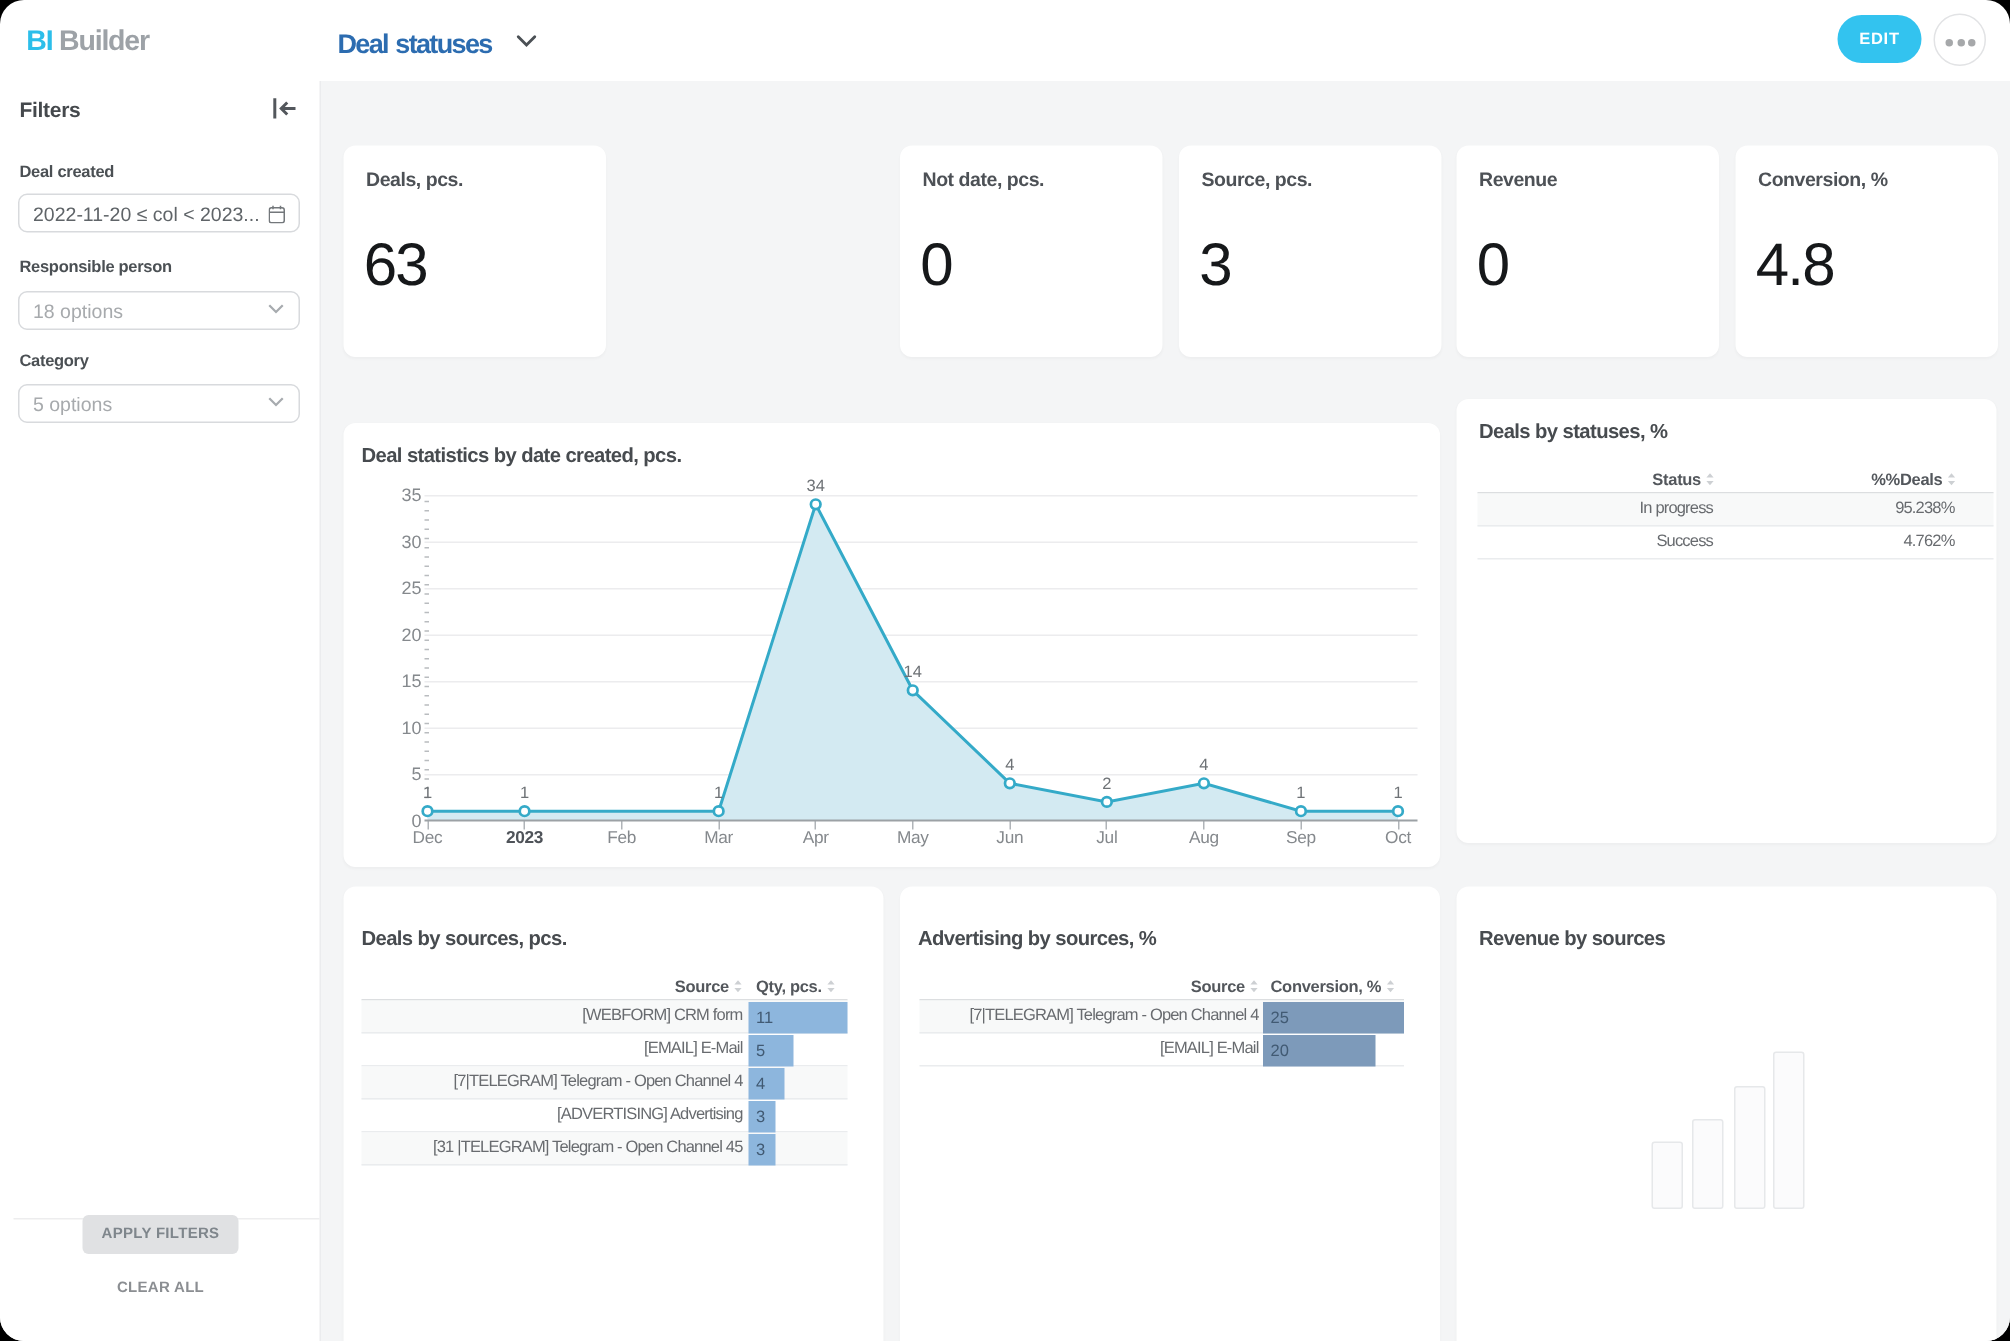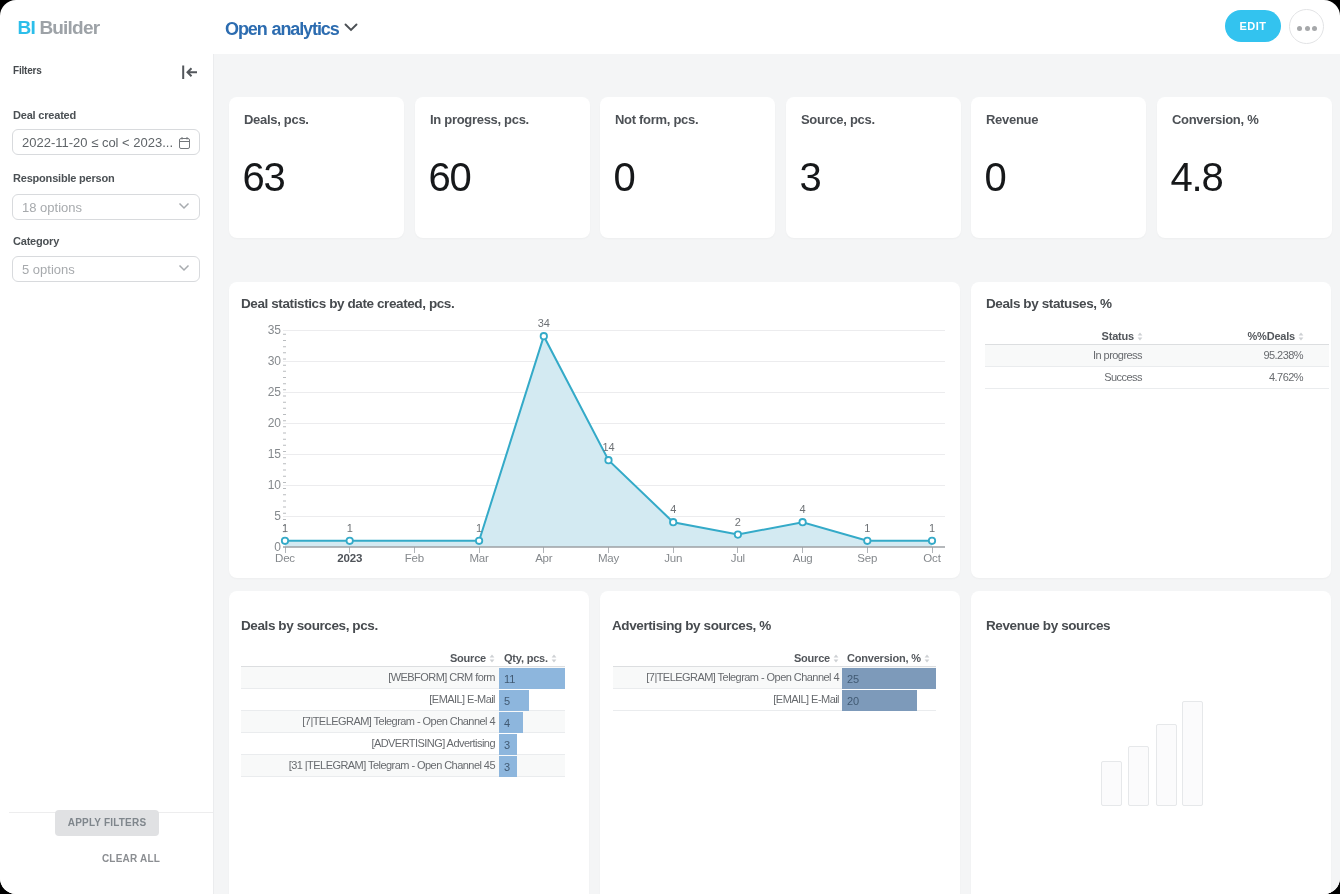--- a/index.html
+++ b/index.html
@@ -12,30 +12,30 @@
 .logo .bi { color:#2cbeea; }
 .logo .b2 { color:#9da2a7; }
 .dash-title { position:absolute; left:225px; top:19px; font-size:18px; font-weight:600; color:#2c6cb0; letter-spacing:-1.1px; word-spacing:1px; }
 .dash-chev { position:absolute; left:344px; top:23px; }
 .edit-btn { position:absolute; left:1225px; top:10px; width:56px; height:32px; border-radius:16px; background:#33c3ef; color:#fff; font-size:11px; font-weight:700; letter-spacing:.5px; text-align:center; line-height:32px; }
 .dots-btn { position:absolute; left:1289px; top:9px; width:35px; height:35px; border-radius:50%; border:1px solid #e2e3e5; background:#fff; }
 .dots-btn i { position:absolute; top:15.5px; width:5px; height:5px; border-radius:50%; background:#a6a8aa; }
 
 
 .sidebar { position:absolute; left:0; top:54px; width:214px; bottom:0; background:#fff; border-right:1px solid #ebecee; }
-.sb-title { position:absolute; left:13px; top:11px; font-size:10px; font-weight:700; color:#45494d; letter-spacing:-0.2px; }
+.sb-title { position:absolute; left:13px; top:11px; font-size:14px; font-weight:700; color:#45494d; letter-spacing:-0.2px; }
 .sb-collapse { position:absolute; left:180px; top:11px; }
 .sb-label { position:absolute; left:13px; font-size:11px; font-weight:700; color:#4b5054; letter-spacing:-0.2px; }
 .sb-field { position:absolute; left:12px; width:188px; height:26px; border:1px solid #d8dadd; border-radius:6px; background:#fff; }
 .sb-field .txt { position:absolute; left:9px; top:5px; font-size:13px; color:#5f6468; white-space:nowrap; }
 .sb-field .ph { color:#a7aaad; }
 .sb-field svg { position:absolute; right:9px; top:7px; }
 .sb-footer-line { position:absolute; left:9px; right:0; top:758px; height:1px; background:#ededee; }
 .apply-btn { position:absolute; left:55px; top:756px; width:104px; height:26px; background:#e0e1e3; border-radius:4px; color:#7f868c; font-size:10px; font-weight:700; letter-spacing:.2px; text-align:center; line-height:26px; }
-.clear-btn { position:absolute; left:0; width:214px; top:799px; text-align:center; color:#8b8e92; font-size:10px; font-weight:700; letter-spacing:.2px;margin-left:24px; }
+.clear-btn { position:absolute; left:0; width:214px; top:799px; text-align:center; color:#8b8e92; font-size:10px; font-weight:700; letter-spacing:.2px; }
 
 
 .content { position:absolute; left:214px; top:54px; right:0; bottom:0; background:#f4f5f6; }
 .panel { position:absolute; background:#fff; border-radius:8px; box-shadow:0 1px 2px rgba(0,0,0,.03); }
 .kpi-title { position:absolute; left:15px; top:15px; font-size:13px; font-weight:700; color:#4d5156; letter-spacing:-0.3px; }
 .kpi-num { position:absolute; left:13.5px; top:58px; font-size:40px; font-weight:400; color:#16181a; letter-spacing:-1.2px; }
 .p-title { position:absolute; left:12px; top:14px; font-size:13.5px; font-weight:700; color:#474b4f; letter-spacing:-0.4px; }
 
 
 .th { font-size:11px; font-weight:700; color:#53575c; letter-spacing:-0.2px; white-space:nowrap; }
@@ -48,21 +48,21 @@
 .bar .bv { position:absolute; left:5px; top:5px; font-size:11px; color:#415a73; }
 
 .ghostbar { position:absolute; border:1px solid #e6e8ea; background:#fbfbfc; border-radius:2px; }
 .noresults { position:absolute; width:100%; text-align:center; font-size:13.5px; font-weight:700; color:#b8bbbe; letter-spacing:-0.6px; }
 </style>
 </head>
 <body>
 <div class="page">
 
   <div class="logo"><span class="bi">BI</span> <span class="b2">Builder</span></div>
-  <div class="dash-title">Open analytics</div>
+  <div class="dash-title">Deal statuses</div>
   <svg class="dash-chev" width="14" height="10">
       <path d="M1.5,1.5 L7,7 L12.5,1.5" stroke="#4b5055" stroke-width="1.9" fill="none" stroke-linecap="round"></path>
     </svg>
   <div class="edit-btn">EDIT</div>
   <div class="dots-btn">
       <i style="left:7px"></i>
       <i style="left:14.5px"></i>
       <i style="left:22px"></i>
     </div>
 
@@ -99,26 +99,22 @@
     <div class="apply-btn">APPLY FILTERS</div>
     <div class="clear-btn">CLEAR ALL</div>
   </div>
 
   <div class="content">
 
     <div class="panel" style="left:15px; top:43px; width:175px; height:141px;">
         <div class="kpi-title">Deals, pcs.</div>
         <div class="kpi-num">63</div>
       </div>
-    <div class="panel" style="left:201px; top:43px; width:175px; height:141px;">
-        <div class="kpi-title">In progress, pcs.</div>
-        <div class="kpi-num">60</div>
-      </div>
     <div class="panel" style="left:386px; top:43px; width:175px; height:141px;">
-        <div class="kpi-title">Not form, pcs.</div>
+        <div class="kpi-title">Not date, pcs.</div>
         <div class="kpi-num">0</div>
       </div>
     <div class="panel" style="left:572px; top:43px; width:175px; height:141px;">
         <div class="kpi-title">Source, pcs.</div>
         <div class="kpi-num">3</div>
       </div>
     <div class="panel" style="left:757px; top:43px; width:175px; height:141px;">
         <div class="kpi-title">Revenue</div>
         <div class="kpi-num">0</div>
       </div>
@@ -209,21 +205,21 @@
           <text x="379.5" y="280">May</text>
           <text x="444.2" y="280">Jun</text>
           <text x="508.9" y="280">Jul</text>
           <text x="573.6" y="280">Aug</text>
           <text x="638.3" y="280">Sep</text>
           <text x="703" y="280">Oct</text>
         </g>
       </svg>
     </div>
 
-    <div class="panel" style="left:757px; top:228px; width:360px; height:296px;">
+    <div class="panel" style="left:757px; top:212px; width:360px; height:296px;">
       <div class="p-title" style="left:15px">Deals by statuses, %</div>
       <div class="th" style="position:absolute; right:188px; top:48px;text-align:center;">Status<svg class="sorticon" width="6" height="9">
             <path d="M3,0.5 L5.4,3.4 H0.6 Z" fill="#cdd0d3"></path>
             <path d="M3,8.5 L0.6,5.6 H5.4 Z" fill="#cdd0d3"></path>
           </svg></div>
       <div class="th" style="position:absolute; right:27px; top:48px;">%%Deals<svg class="sorticon" width="6" height="9">
             <path d="M3,0.5 L5.4,3.4 H0.6 Z" fill="#cdd0d3"></path>
             <path d="M3,8.5 L0.6,5.6 H5.4 Z" fill="#cdd0d3"></path>
           </svg></div>
       <div style="position:absolute; left:14px; right:2px; top:62px; height:1px; background:#dcdee0;"></div>

